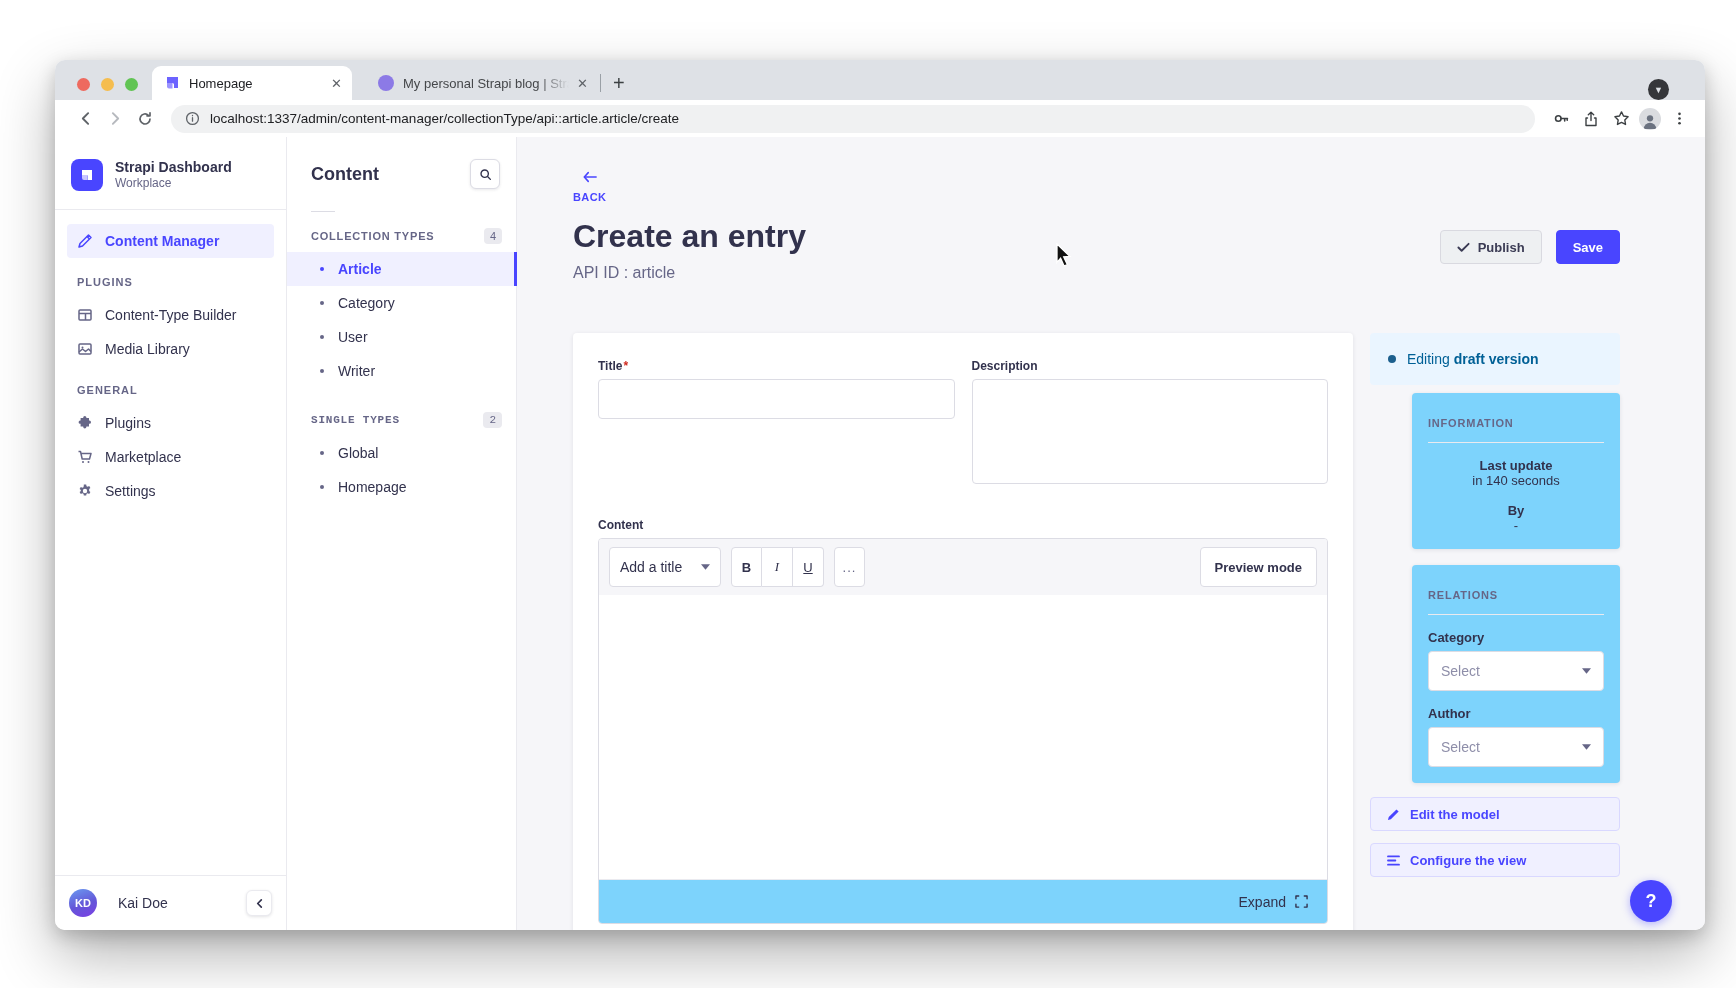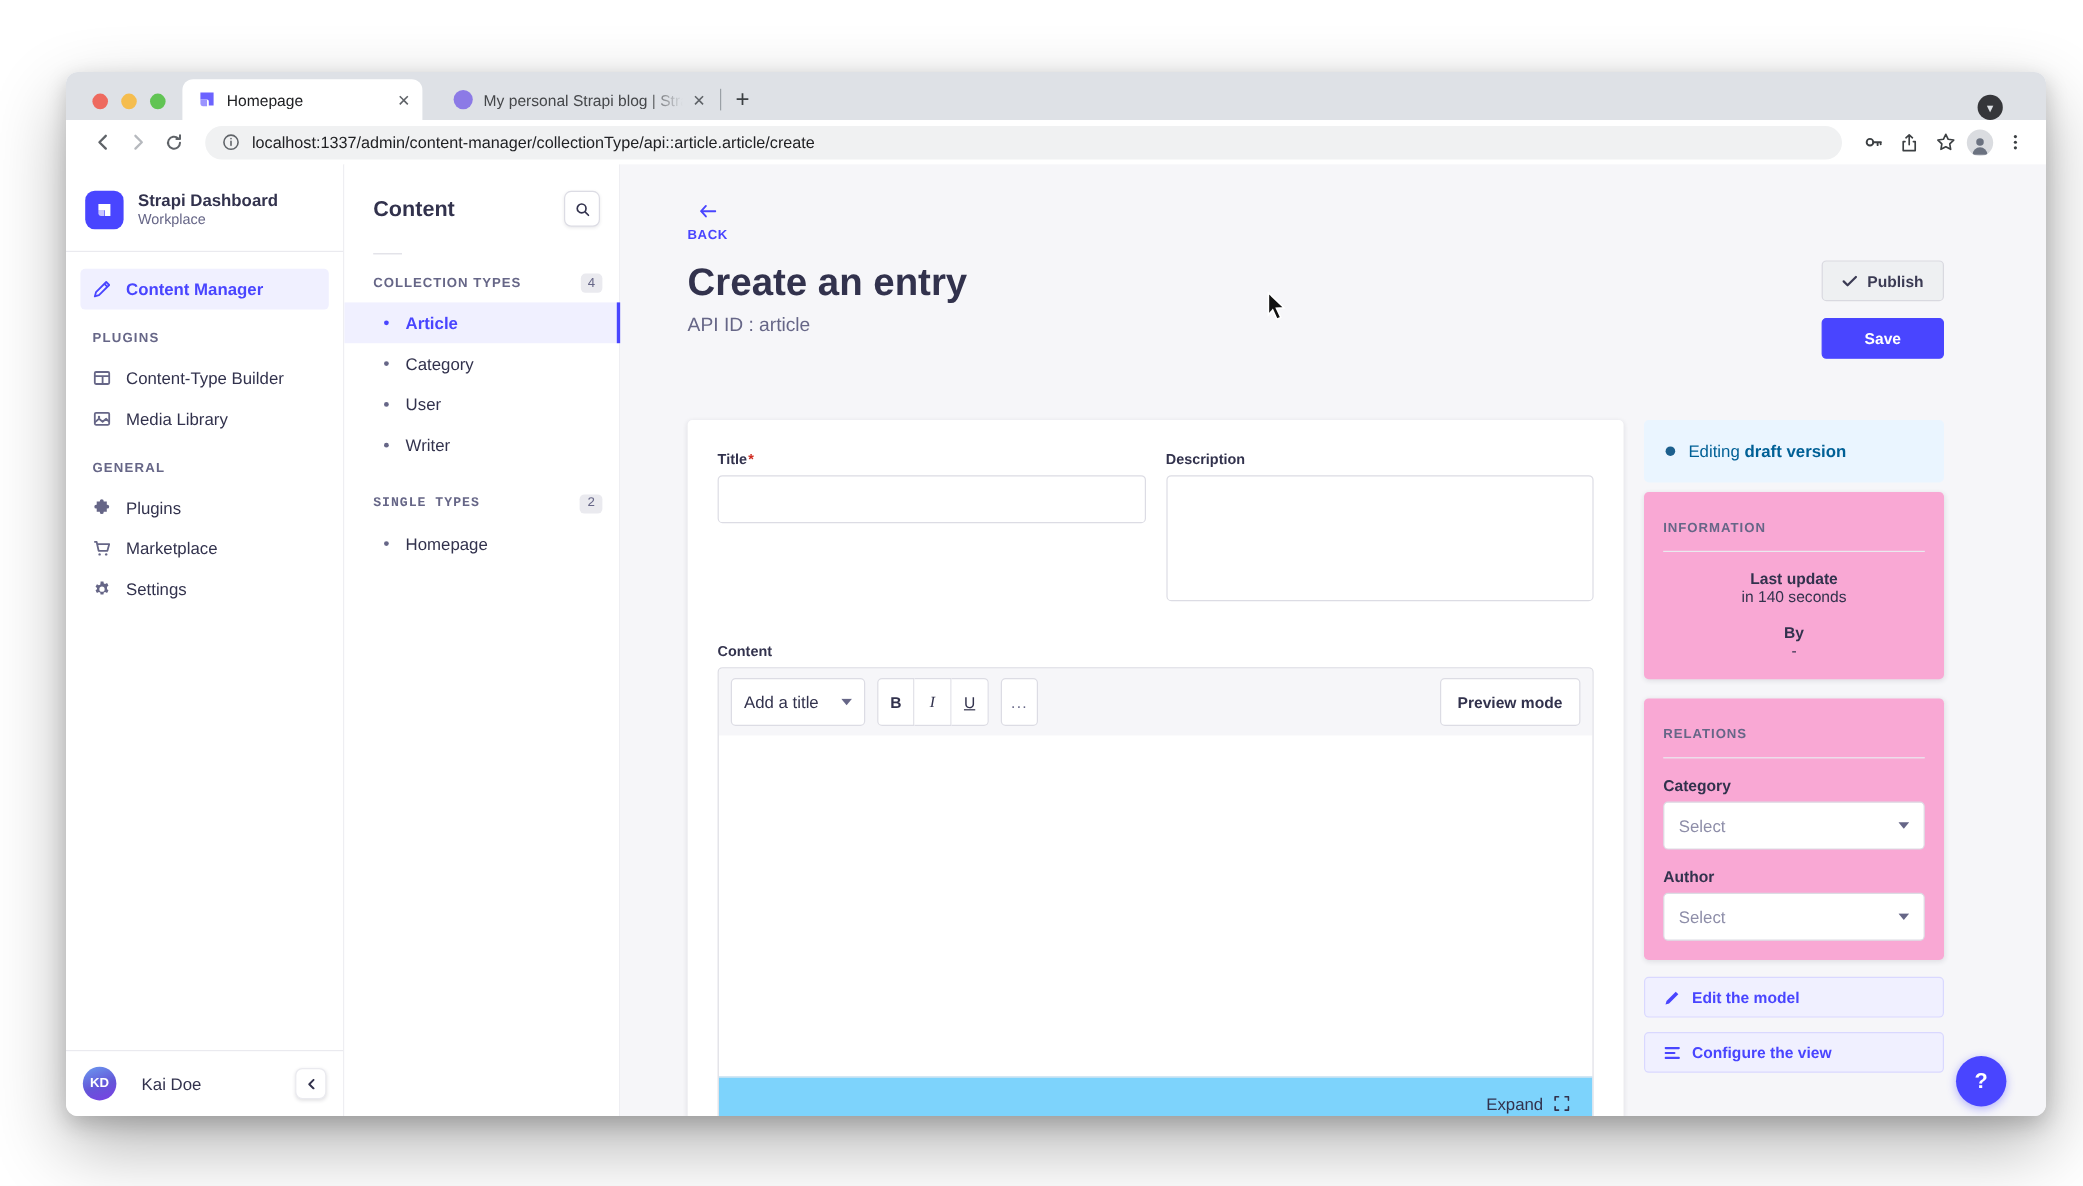--- a/index.html
+++ b/index.html
@@ -72,21 +72,21 @@
   .cs-item.active { background:#f0f0ff; color:#4945ff; font-weight:bold; }
   .cs-item.active .bullet { background:#4945ff; }
   .cs-item.active::after { content:""; position:absolute; right:-1px; top:0; bottom:0; width:3px; background:#4945ff; }
 
   
   .main { flex:1; background:#f6f6f9; padding:32px 0 0 56px; min-width:0; position:relative; overflow:hidden; }
   .back-link { display:inline-flex; align-items:center; gap:8px; color:#4945ff; font-size:11px; font-weight:bold; letter-spacing:.4px;flex-direction:column; }
   .head-row { display:flex; align-items:flex-start; justify-content:space-between; padding-right:85px; margin-top:13px; }
   .page-title { font-size:32px; font-weight:bold; color:#32324d; line-height:40px; }
   .page-sub { font-size:16px; color:#666687; margin-top:8px; }
-  .head-actions { display:flex; gap:14px; margin-top:2px;flex-direction:column; }
+  .head-actions { display:flex; gap:14px; margin-top:14px; }
   .btn { height:34px; border-radius:4px; font-size:13px; font-weight:bold; display:flex; align-items:center; justify-content:center; gap:8px; padding:0 16px; cursor:default; }
   .btn.secondary { background:#eef0f2; border:1px solid #d9d9e0; color:#3b3b54; }
   .btn.primary { background:#4945ff; border:1px solid #4945ff; color:#fff; }
 
   .content-row { display:flex; margin-top:51px; padding-right:85px; align-items:flex-start; }
 
   
   .card { flex:none; width:780px; background:#fff; border-radius:4px; box-shadow:0 1px 4px rgba(33,33,52,.10); padding:26px 25px; height:605px; }
   .fields-grid { display:grid; grid-template-columns:1fr 1fr; gap:17px; }
   .field-label { font-size:12px; font-weight:bold; color:#32324d; margin-bottom:6px; }
@@ -110,21 +110,21 @@
   .preview-btn { height:40px; background:#fff; border:1px solid #dcdce4; border-radius:4px; padding:0 14px; font-size:13px; font-weight:bold; color:#32324d; display:flex; align-items:center; }
   .editor-body { height:284px; background:#fff; }
   .editor-footer { height:44px; background:#7dd3fc; border-top:1px solid #eaeaef; display:flex; align-items:center; justify-content:flex-end; gap:9px; padding:0 19px; font-size:14px; color:#32324d; }
 
   
   .side-panel { width:250px; flex:none; margin-left:17px; }
   .draft-box { background:#eaf5ff; border-radius:4px; padding:18px 18px; display:flex; align-items:center; gap:11px; }
   .draft-dot { width:8px; height:8px; border-radius:50%; background:#1c5f8d; flex:none; }
   .draft-text { font-size:14px; color:#006096; }
   .draft-text b { font-weight:bold; }
-  .panel-card { background:#f9a8d4; border-radius:4px; box-shadow:0 1px 4px rgba(33,33,52,.10); padding:16px; margin-top:8px; }
+  .panel-card { background:#7dd3fc; border-radius:4px; box-shadow:0 1px 4px rgba(33,33,52,.10); padding:16px; margin-top:8px;margin-left:42px; }
   .panel-card.relations { margin-top:16px; }
   .panel-head { font-size:11px; font-weight:bold; letter-spacing:.8px; color:#666687; padding-top:8px; }
   .panel-divider { height:1px; background:#eaeaef; margin:13px 0 4px 0; }
   .info-row { display:flex; align-items:center; justify-content:center; margin-top:15px;flex-direction:column; }
   .info-label { font-size:13px; font-weight:bold; color:#32324d; }
   .info-value { font-size:13px; color:#32324d; }
   .rel-label { font-size:13px; font-weight:bold; color:#32324d; margin:15px 0 6px 0; }
   .select-box { height:40px; border:1px solid #dcdce4; border-radius:4px; background:#fff; display:flex; align-items:center; justify-content:space-between; padding:0 12px; }
   .select-placeholder { font-size:14px; color:#8e8ea9; }
   .panel-btn { margin-top:12px; height:34px; background:#f0f0ff; border:1px solid #d9d8ff; border-radius:4px; display:flex; align-items:center; gap:10px; padding:0 16px; font-size:13px; font-weight:bold; color:#4945ff; }
@@ -349,20 +349,24 @@
         <span>User</span>
       </div>
       <div class="cs-item">
         <span class="bullet"></span>
         <span>Writer</span>
       </div>
 
       <div class="cs-group-head" style="margin-top:24px;font-family:Liberation Mono, monospace;">
         <span class="cs-group-label">SINGLE TYPES</span>
         <span class="cs-badge">2</span>
+      </div>
+      <div class="cs-item">
+        <span class="bullet"></span>
+        <span>Global</span>
       </div>
       <div class="cs-item">
         <span class="bullet"></span>
         <span>Homepage</span>
       </div>
     </div>
 
     <div class="main">
       <a class="back-link">
         <span>

